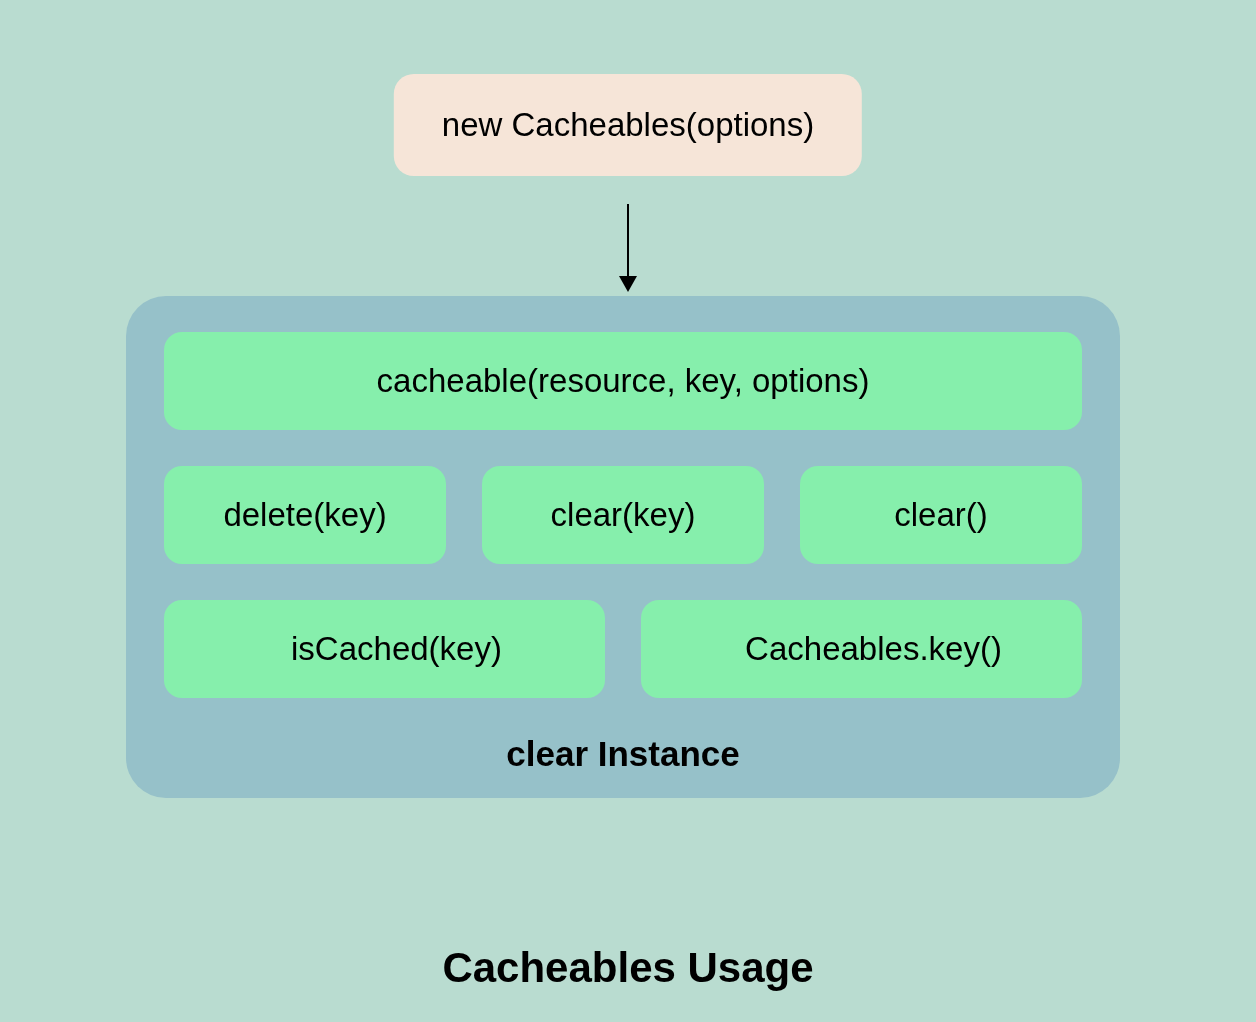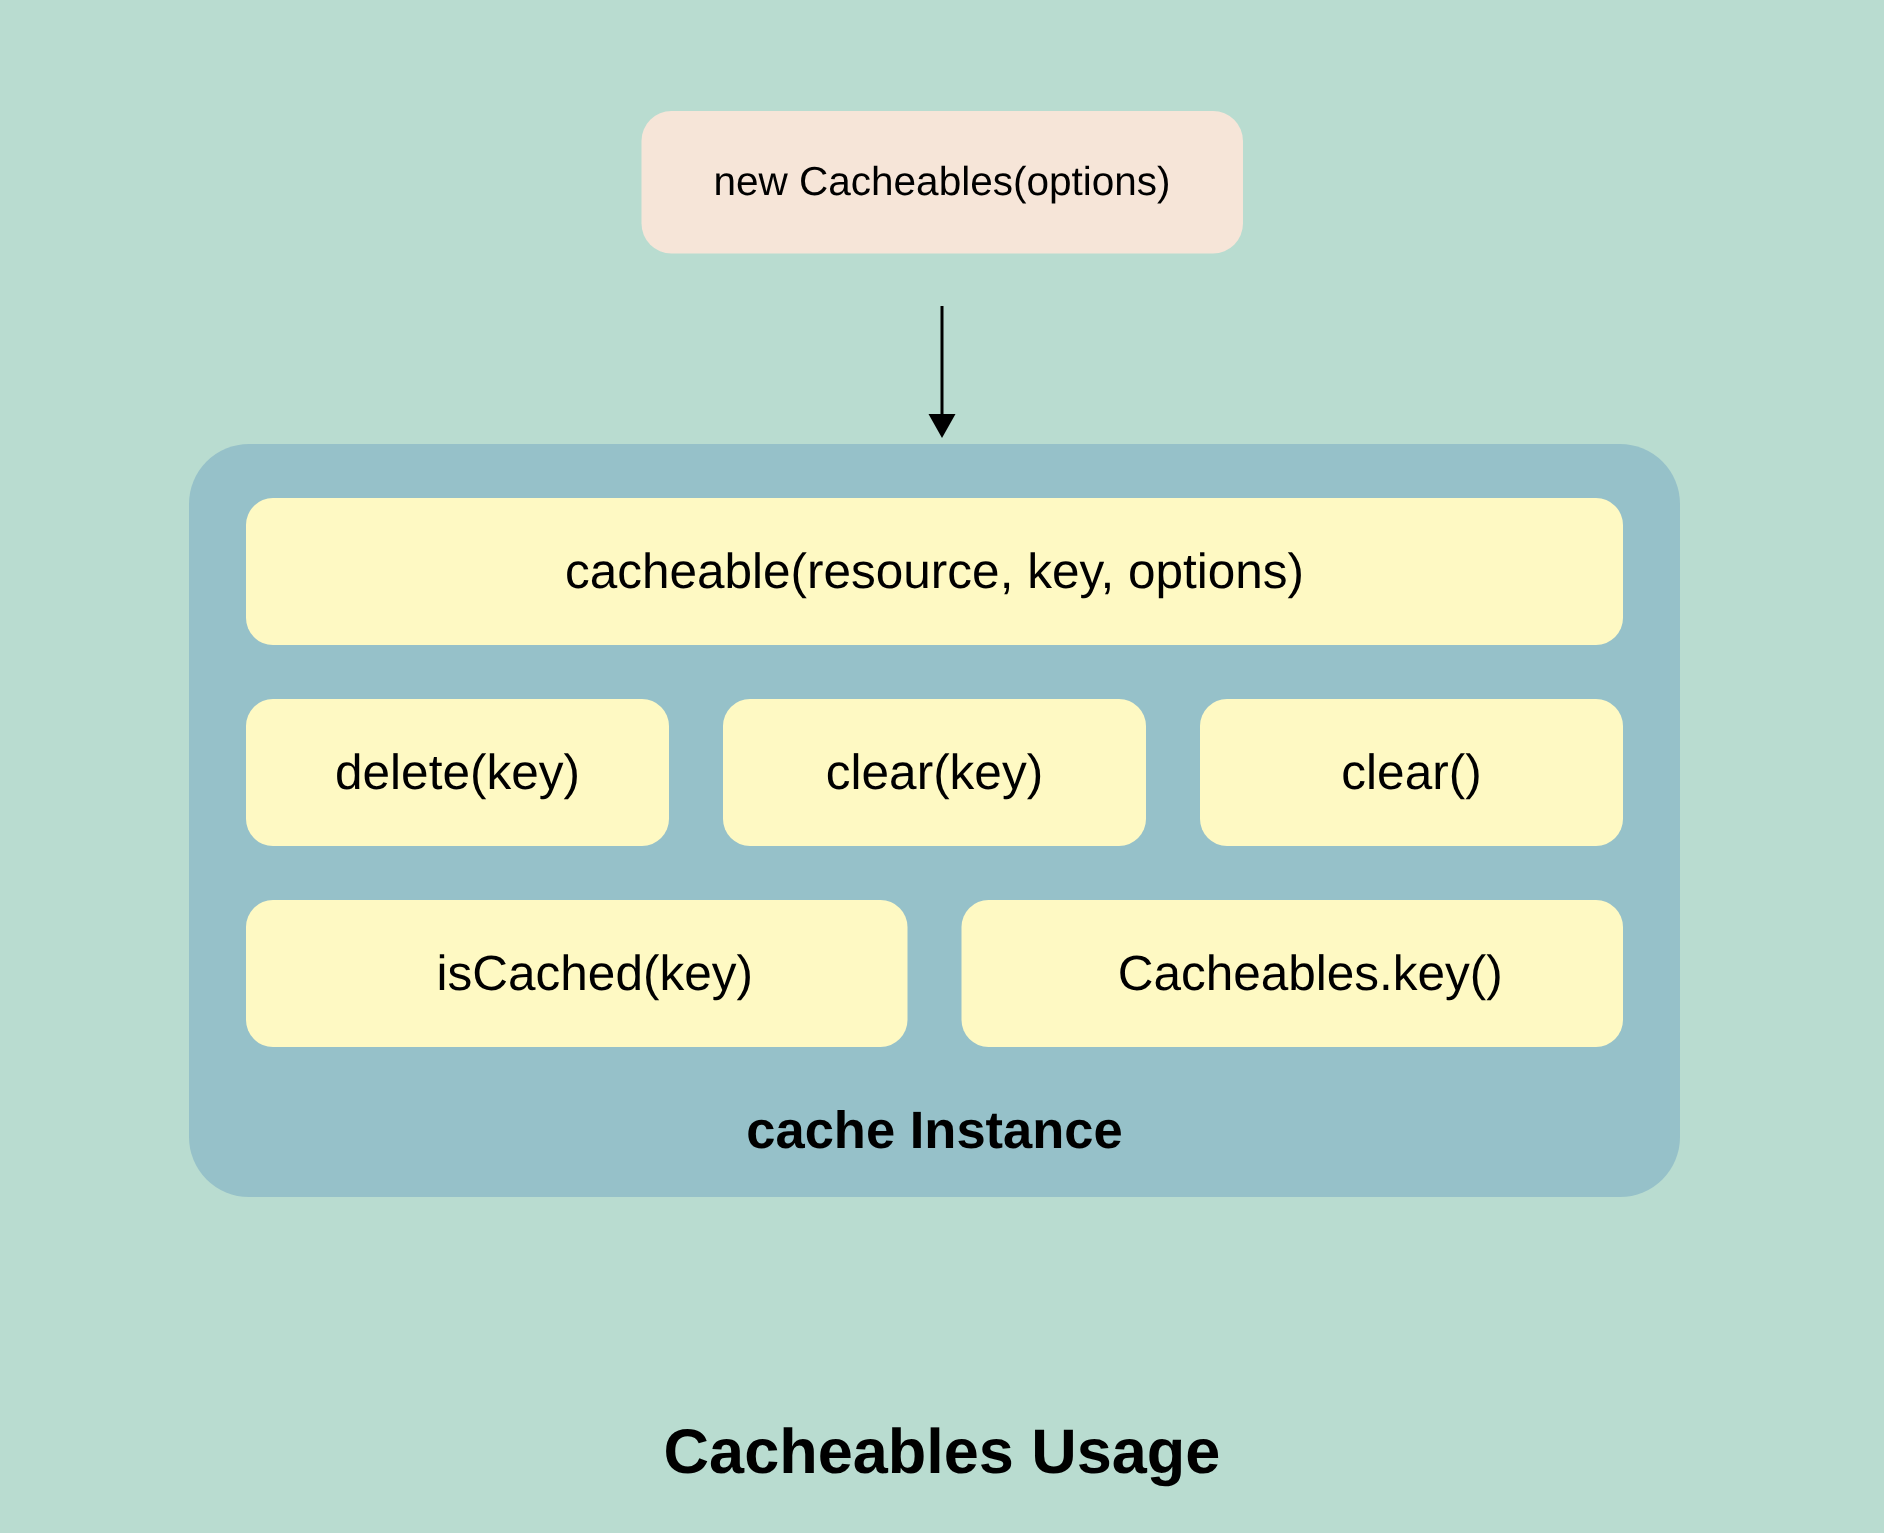--- a/index.html
+++ b/index.html
@@ -16,21 +16,21 @@
       overflow: hidden;
     }
     .constructor-box {
       position: absolute;
       top: 74px;
       left: 50%;
       transform: translateX(-50%);
       background: #f6e5d8;
       border-radius: 20px;
       padding: 32px 48px;
-      font-size: 27px;
+      font-size: 33px;
       color: #000;
       text-align: center;
       white-space: nowrap;
     }
     .arrow-container {
       position: absolute;
       top: 204px;
       left: 50%;
       transform: translateX(-50%);
       width: 30px;
@@ -64,21 +64,21 @@
       background: #96c1c9;
       border-radius: 40px;
       padding: 36px 38px 24px 38px;
     }
     .method-row {
       display: flex;
       gap: 36px;
       margin-bottom: 36px;
     }
     .method-box {
-      background: #fef9c3;
+      background: #86efac;
       border-radius: 18px;
       padding: 30px 20px;
       font-size: 33px;
       color: #000;
       text-align: center;
       display: flex;
       align-items: center;
       justify-content: center;
       white-space: nowrap;
     }
@@ -140,16 +140,16 @@
     </div>
   </div>
   <div class="method-row">
     <div class="method-box half-width">
       <span>isCached(key)</span>
     </div>
     <div class="method-box half-width">
       <span>Cacheables.key()</span>
     </div>
   </div>
-  <div class="instance-label">cache Instance</div>
+  <div class="instance-label">clear Instance</div>
 </div>
 
 <div class="title">Cacheables Usage</div>
 
 </body></html>

